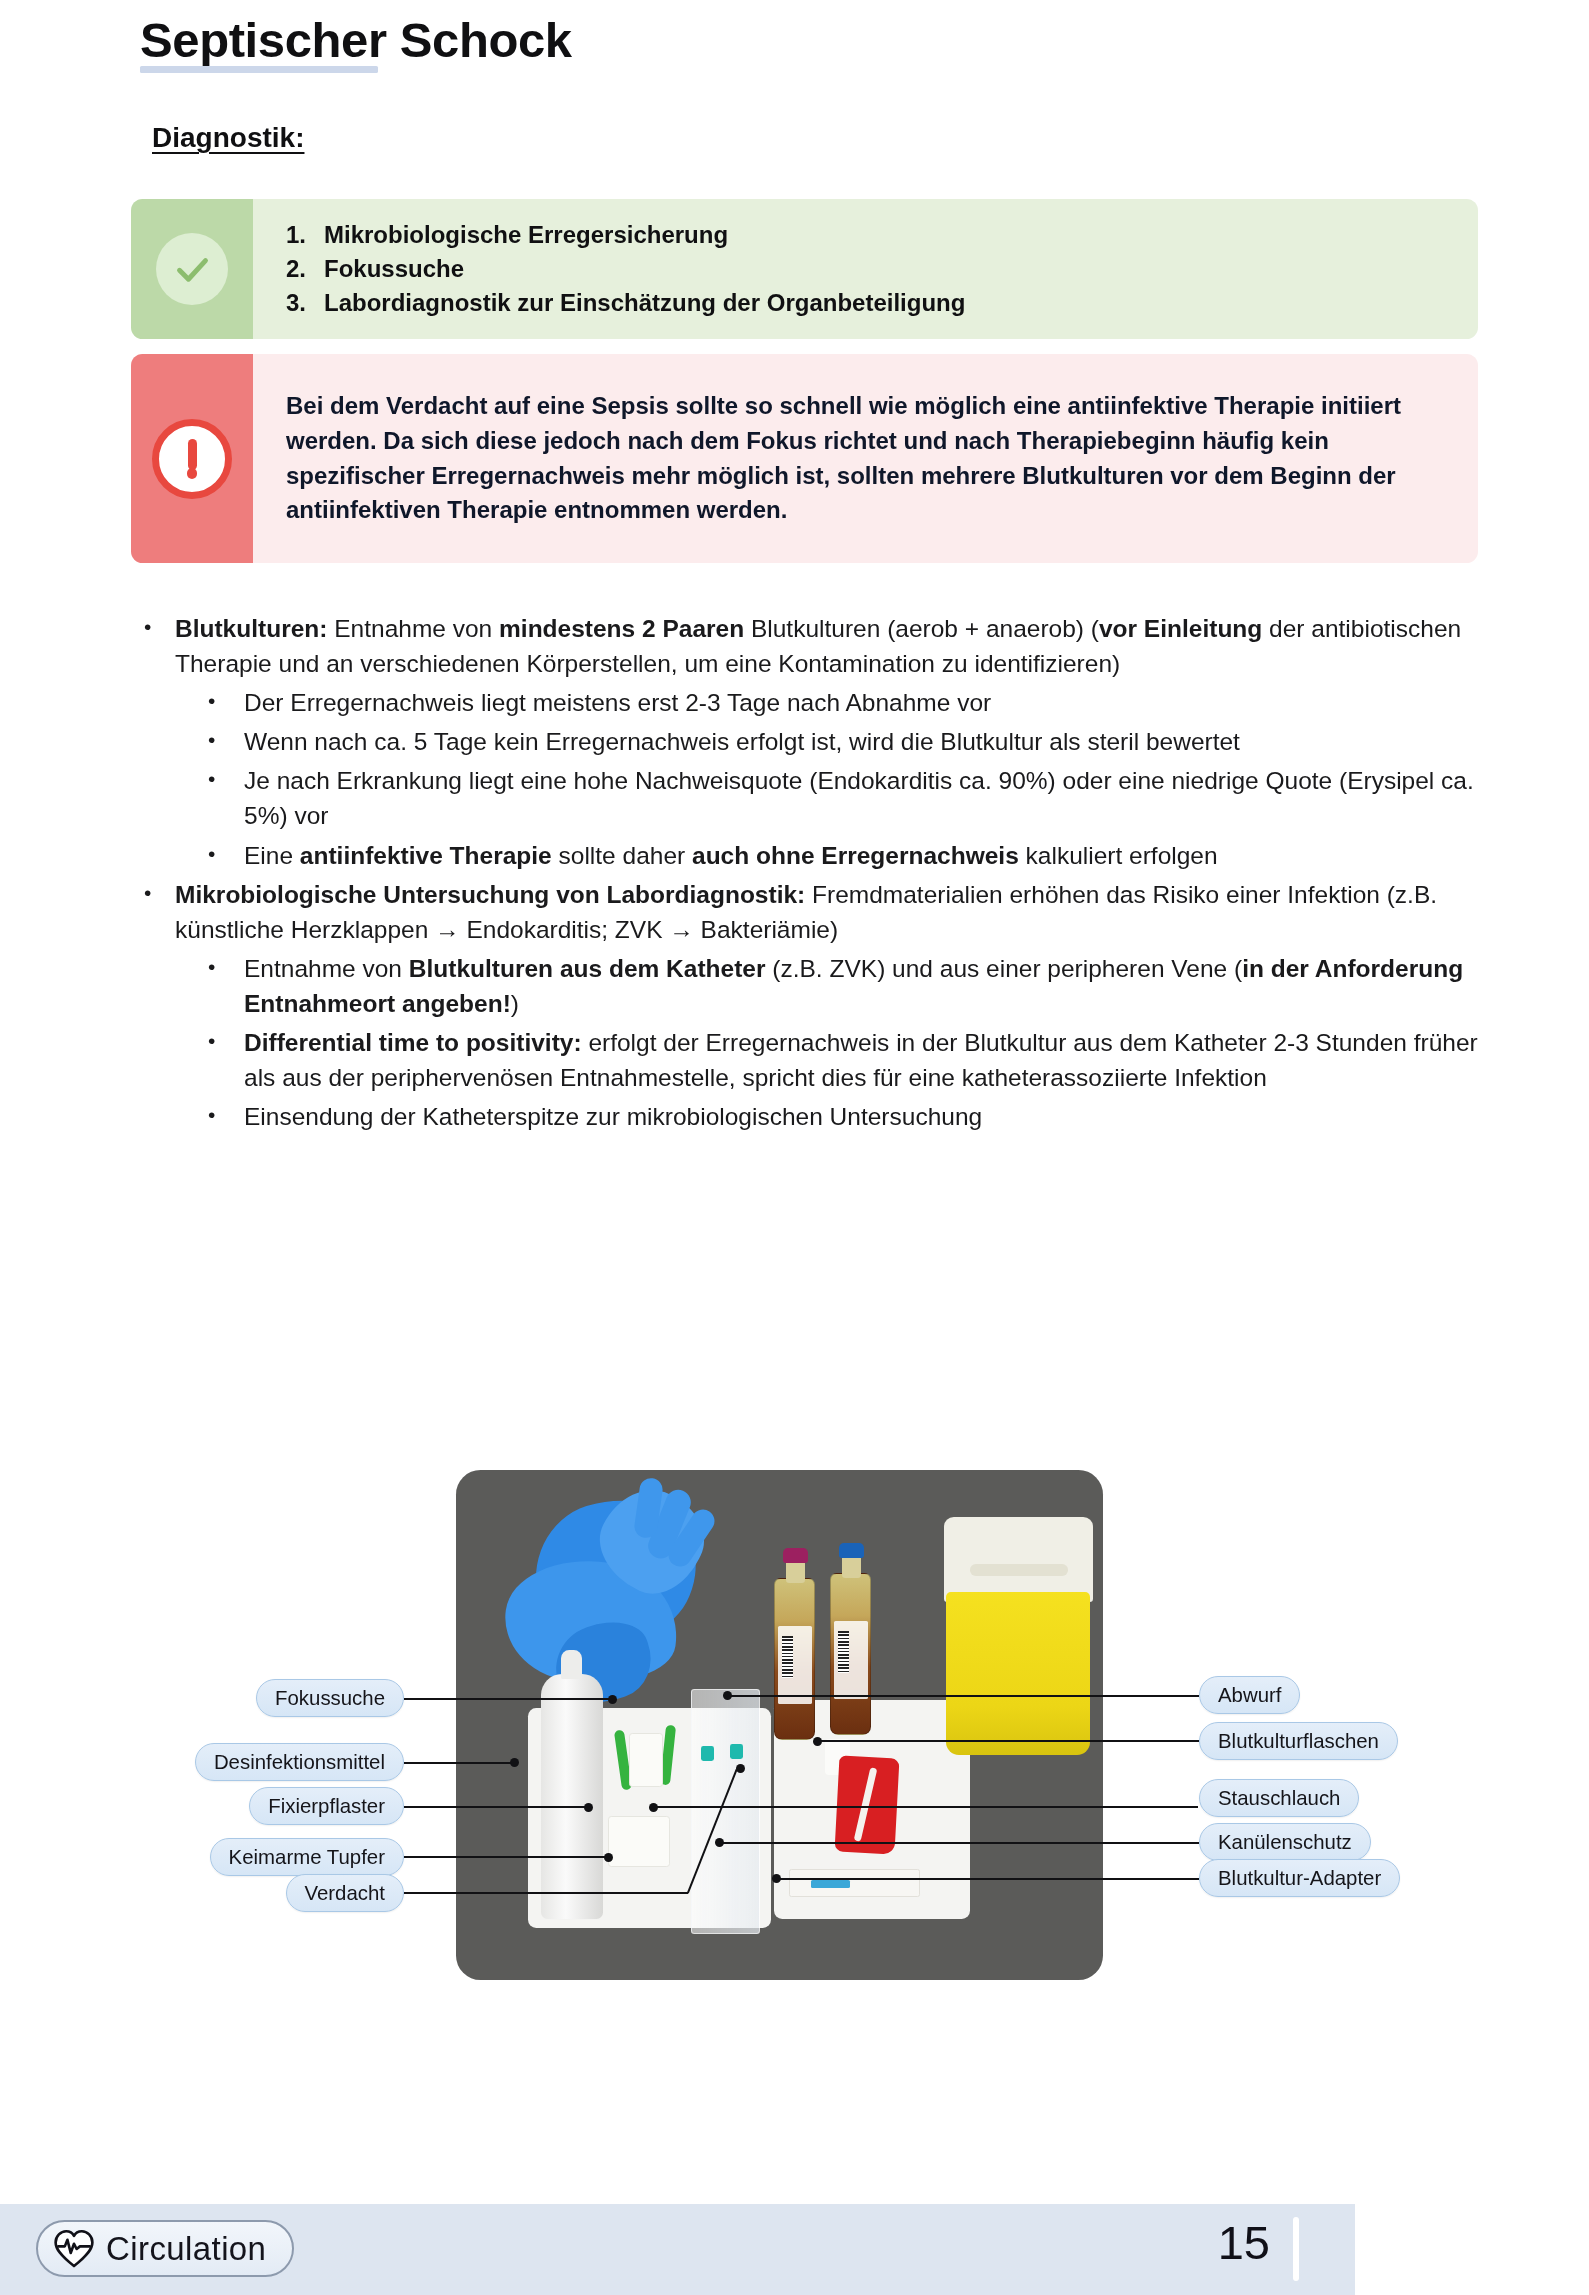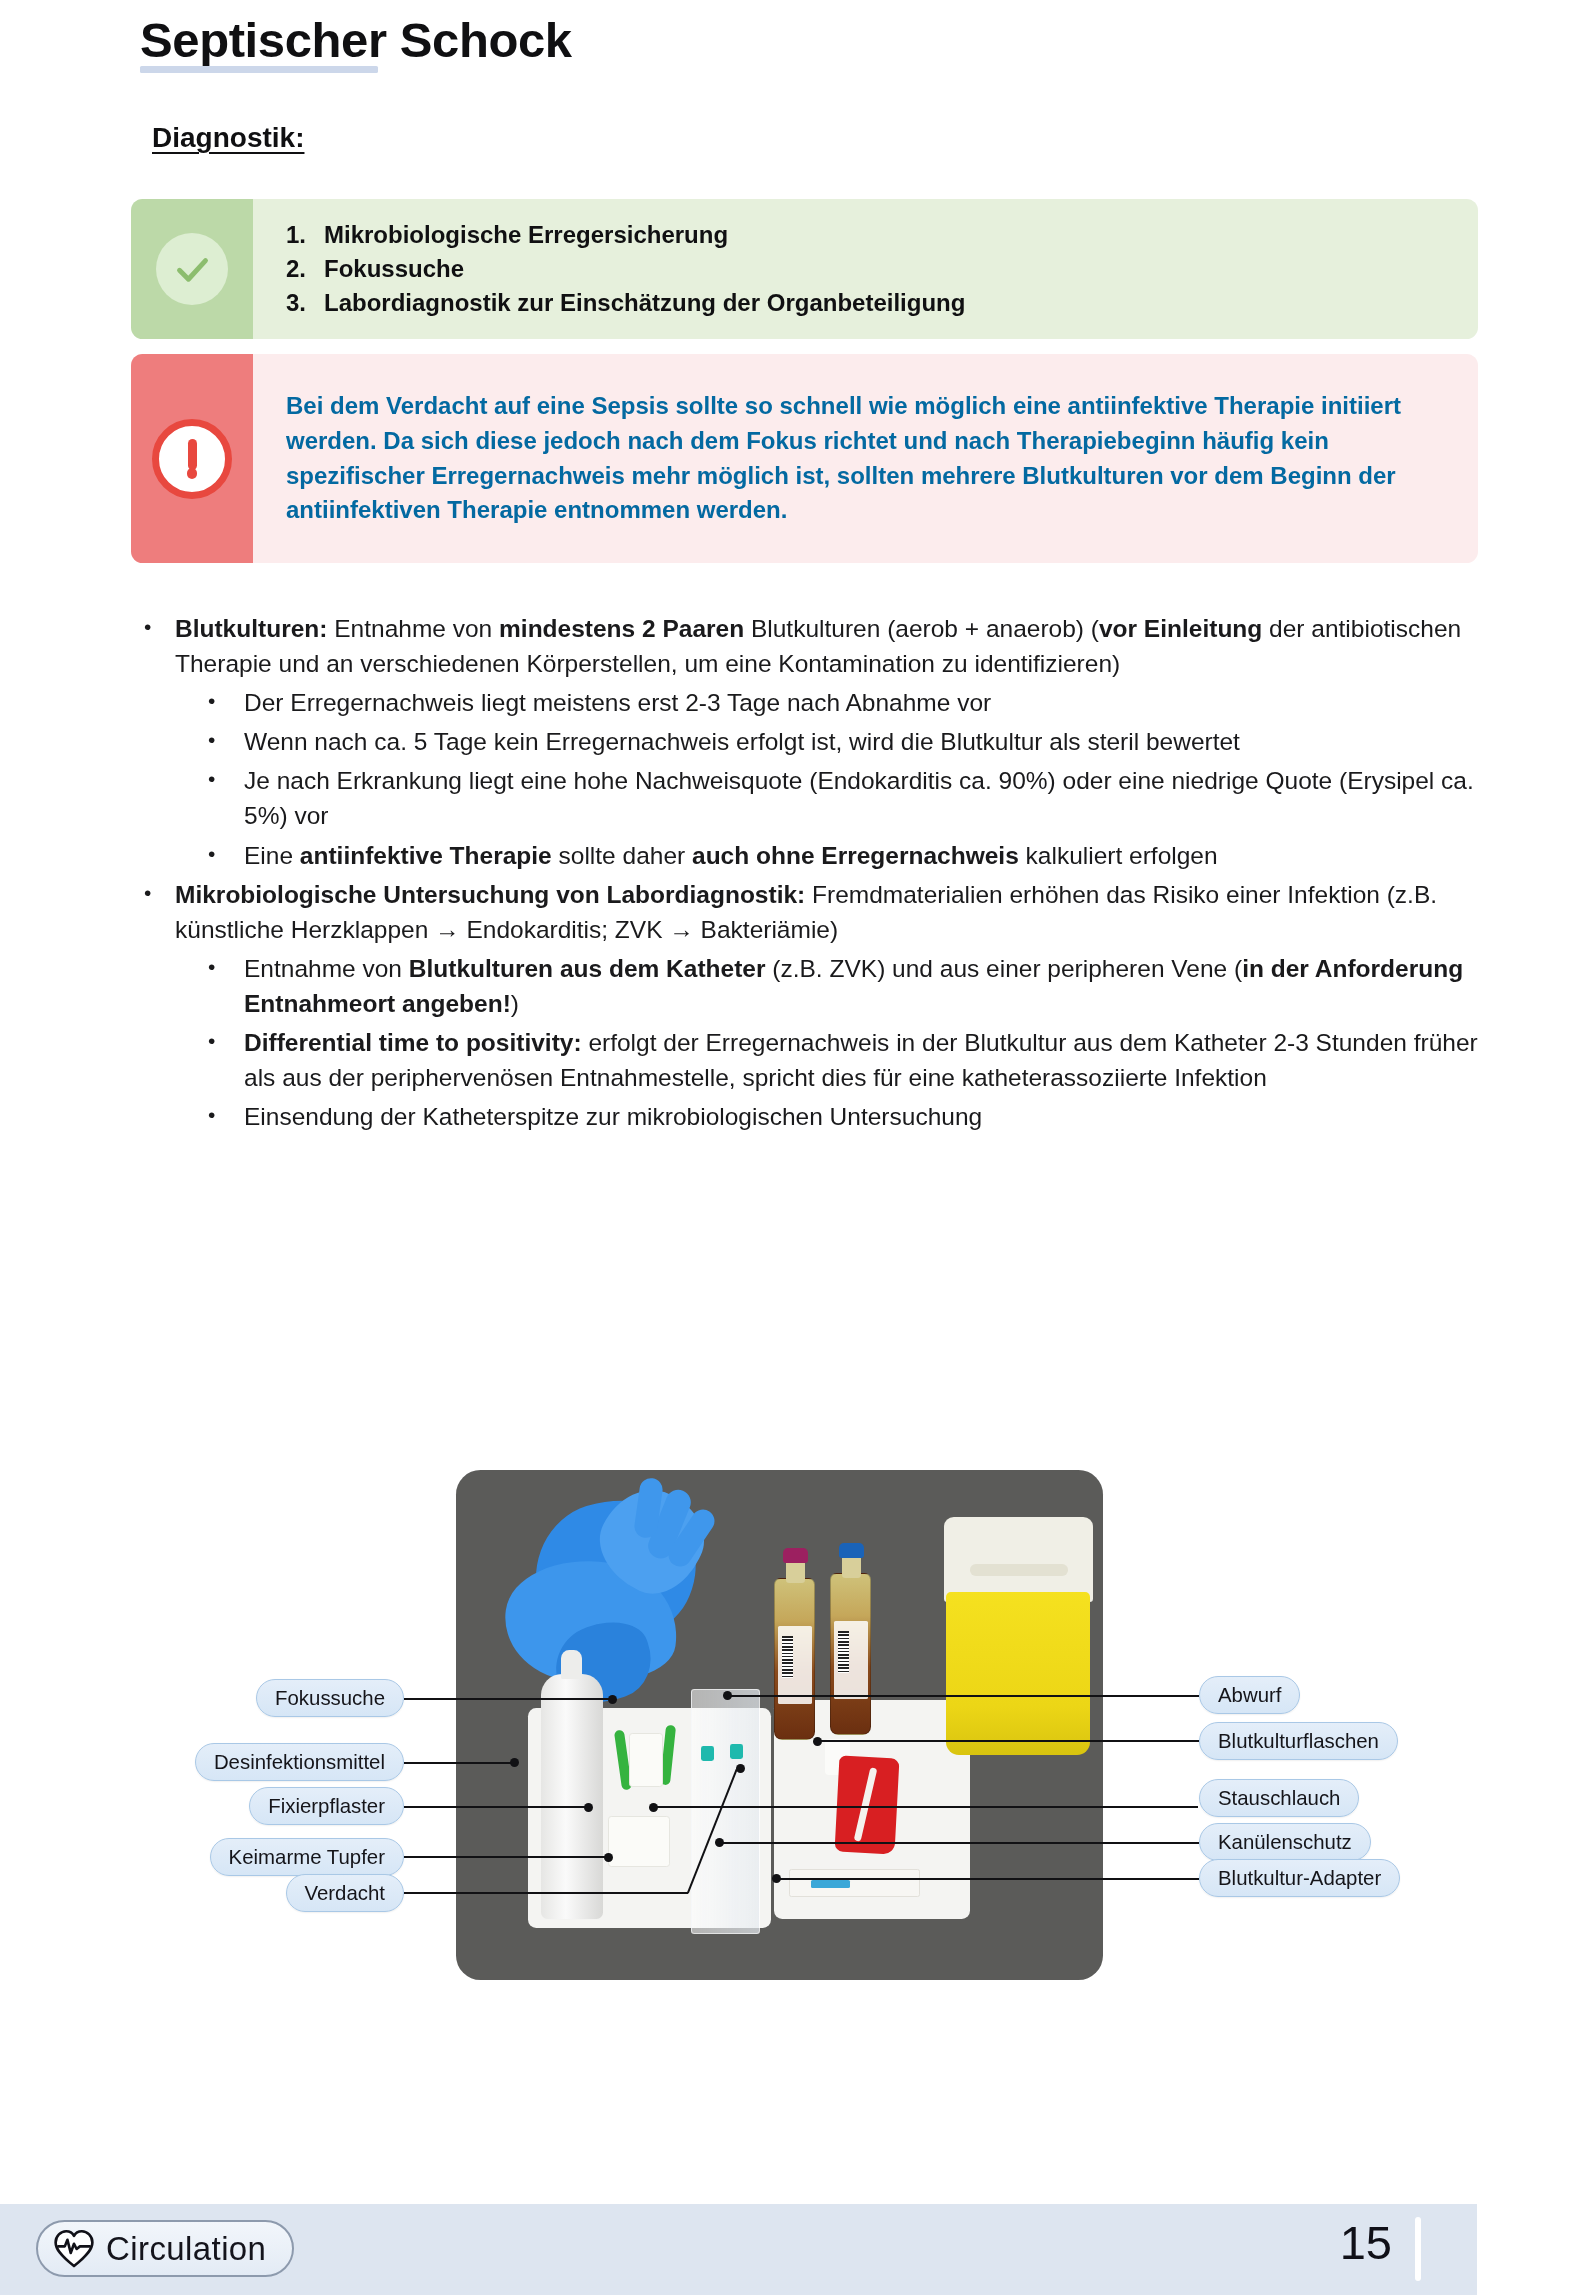--- a/index.html
+++ b/index.html
@@ -123,21 +123,21 @@
   .alert-dot {
     position: absolute;
     bottom: 13px;
     width: 10.6px; height: 10.6px;
     border-radius: 50%;
     background: #e8483f;
   }
   .red-text {
     font-size: 24px;
     font-weight: 700;
-    color: #0369a1;
+    color: #0f172a;
     line-height: 1.44;
   }
 
   
   .content {
     position: absolute;
     left: 144px;
     top: 611px;
     width: 1356px;
   }
@@ -371,21 +371,21 @@
     width: 9px; height: 9px;
     border-radius: 50%;
     background: #111114;
   }
 
   
   .footer {
     position: absolute;
     left: 0;
     bottom: 0;
-    width: 1477px;
+    width: 1355px;
     height: 91px;
     background: #dde5f0;
   }
   .footer-pill {
     position: absolute;
     left: 36px;
     top: 16.3px;
     height: 57px;
     display: flex;
     align-items: center;

